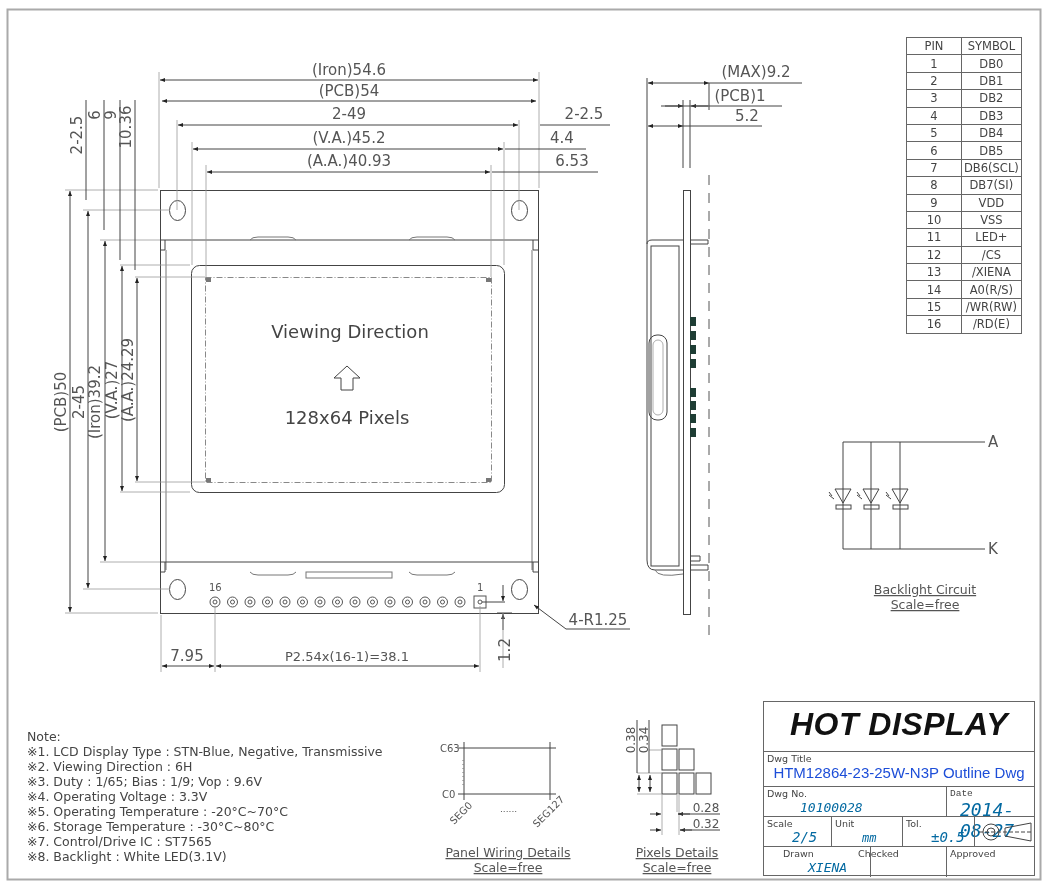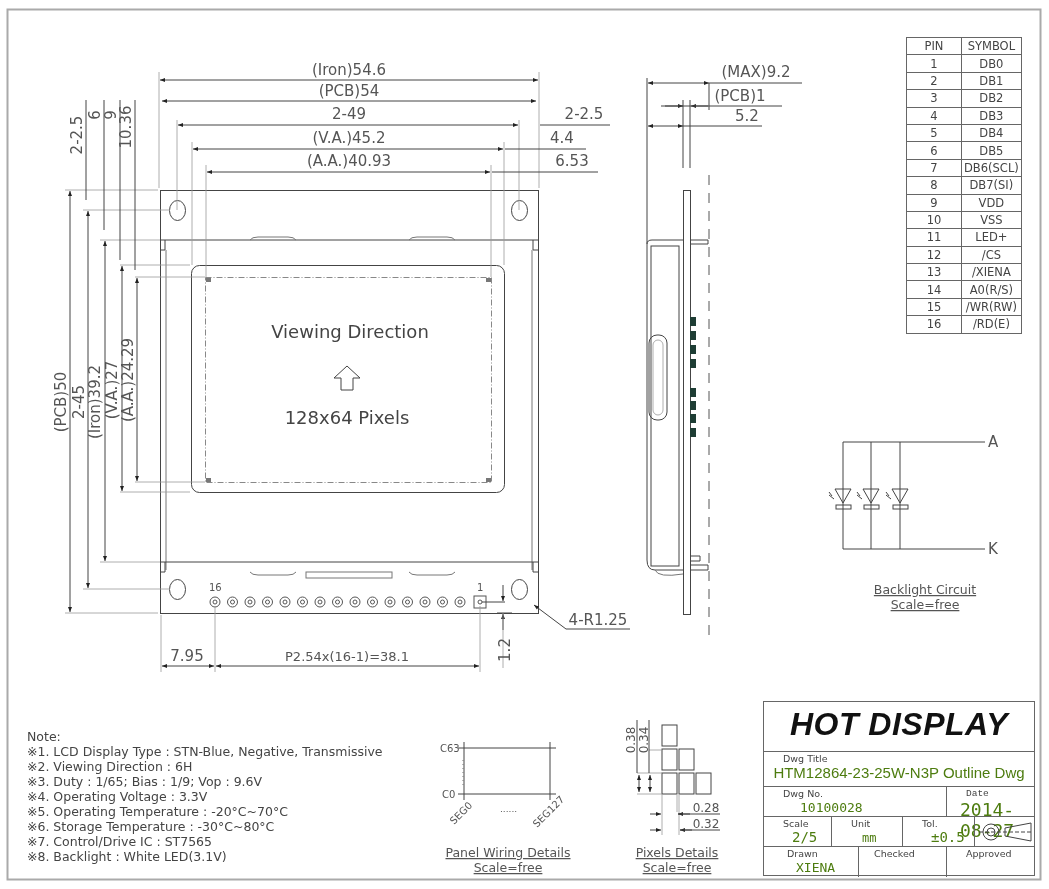--- a/index.html
+++ b/index.html
@@ -24,26 +24,26 @@
   #pin-table td, #pin-table th { border: 1px solid #666; padding: 0 2px; height: 16.4px;
                line-height: 16px; text-align: center; font-weight: normal; white-space: nowrap; }
   #pin-table .c1 { width: 50px; }
   #pin-table .c2 { width: 48px; }
 
   
   #title-block { position: absolute; left: 763px; top: 701px; width: 272px; height: 175px;
                  border: 1px solid #666; box-sizing: border-box; font-family: "DejaVu Sans", sans-serif; }
   .tb-row { position: absolute; left: 0; right: 0; border-bottom: 1px solid #666; box-sizing: border-box; }
   .tb-cell { position: absolute; top: 0; bottom: 0; border-right: 1px solid #666; box-sizing: border-box; text-align: center; }
-  .tb-cap { position: absolute; left: 3px; top: 1px; font-size: 9.5px; color: #444; margin-left: 16px; }
-  .tb-val { position: absolute; font-size: 13px; color: #4d7c0f; font-family: "DejaVu Sans Mono", monospace; }
+  .tb-cap { position: absolute; left: 3px; top: 1px; font-size: 9.5px; color: #444; }
+  .tb-val { position: absolute; font-size: 13px; color: #0369a1; font-family: "DejaVu Sans Mono", monospace; font-style: italic; }
   #brand { position: absolute; left: 0; right: 0; top: 4px; text-align: center; font-size: 32px;
            font-weight: bold; font-style: italic; color: #111; font-family: "Liberation Sans", sans-serif; letter-spacing: 0.5px; }
   #dwg-title-val { position: absolute; left: 0; right: 0; top: 12px; text-align: center; font-size: 15px;
-           color: #4d7c0f; font-family: "Liberation Sans", sans-serif; }
+           color: #1d4ed8; font-family: "Liberation Sans", sans-serif; }
 </style>
 </head>
 <body>
 
 <div id="sheet">
 <svg width="1049" height="889" viewBox="0 0 1049 889" xmlns="http://www.w3.org/2000/svg">
   <defs>
     <marker id="ar" viewBox="0 0 10 10" refX="10" refY="5" markerWidth="9" markerHeight="5" orient="auto-start-reverse">
       <path d="M0,1 L10,5 L0,9 z" fill="#222"></path>
     </marker>
@@ -389,21 +389,21 @@
       <span class="tb-val" style="left:28px;top:12px;font-size:14px;">±0.5</span>
     </div>
     <svg style="position:absolute;left:213px;top:4px;" width="58" height="22">
       <circle cx="14" cy="11" r="8" fill="none" stroke="#444"></circle>
       <circle cx="14" cy="11" r="4" fill="none" stroke="#444"></circle>
       <path d="M2,11 H56" stroke="#444" stroke-dasharray="4 2"></path>
       <path d="M28,7 L54,2 V20 L28,15 Z" fill="none" stroke="#444"></path>
     </svg>
   </div>
   <div class="tb-row" style="top:145px;height:30px;border-bottom:none;">
-    <div class="tb-cell" style="left:4px;width:91px;">
+    <div class="tb-cell" style="left:16px;width:91px;">
       <span class="tb-cap">Drawn</span>
       <span class="tb-val" style="left:28px;top:13px;">XIENA</span>
     </div>
     <div class="tb-cell" style="left:91px;width:92px;">
       <span class="tb-cap">Checked</span>
       <span class="tb-val" style="left:20px;top:13px;"></span>
     </div>
     <span class="tb-cap" style="left:186px;">Approved</span>
     <span class="tb-val" style="left:200px;top:13px;"></span>
   </div>

